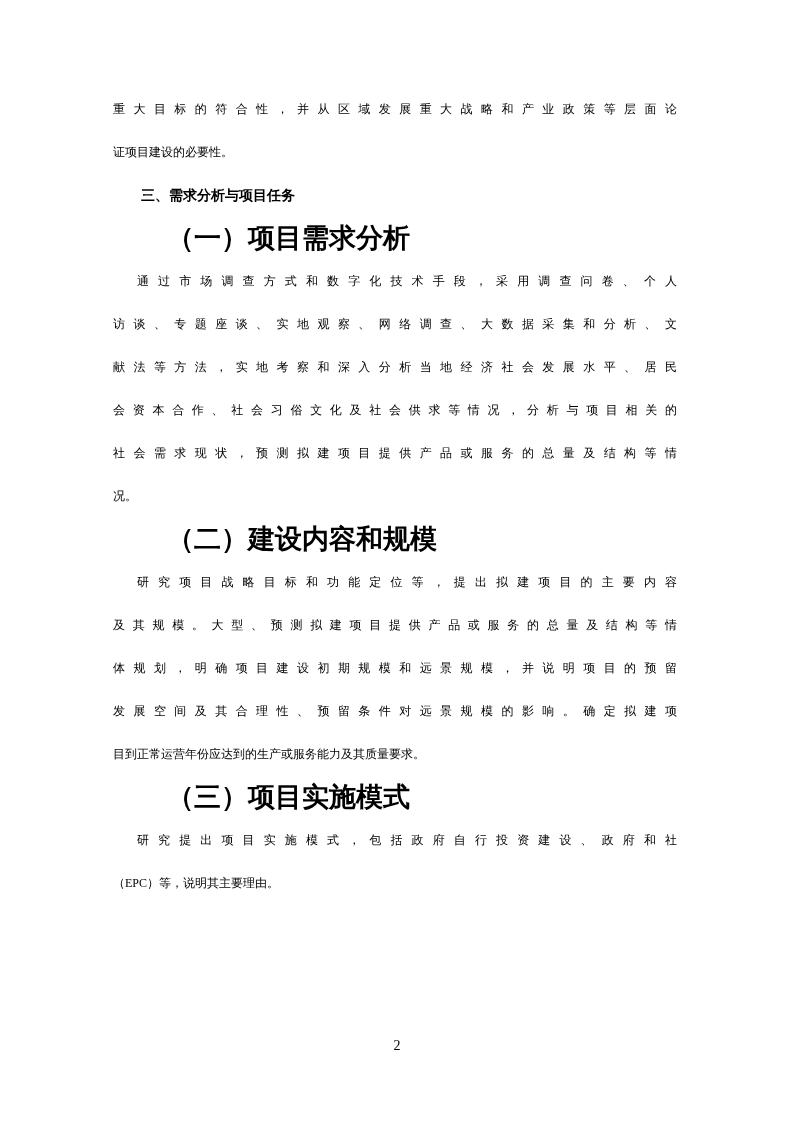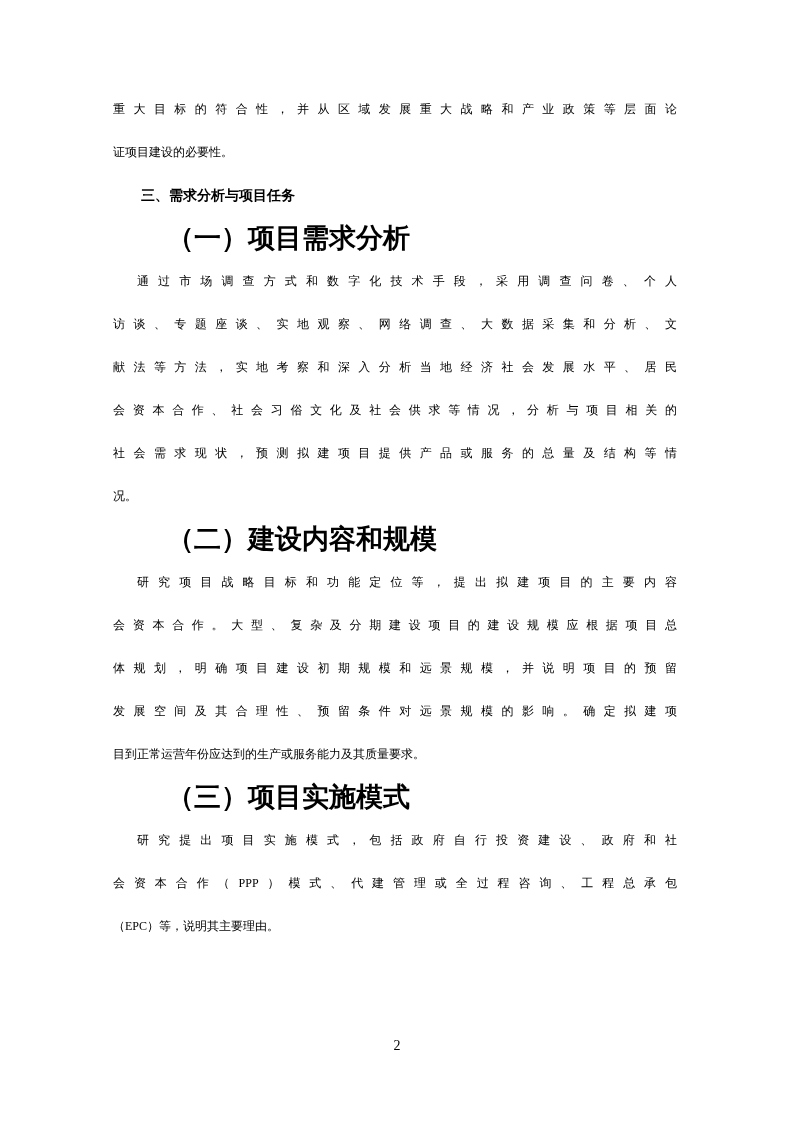--- a/index.html
+++ b/index.html
@@ -69,23 +69,22 @@
       <div class="line heading1 indent">三、需求分析与项目任务</div>
       <div class="line heading2 indent">（一）项目需求分析</div>
       <div class="line body indent fill">通过市场调查方式和数字化技术手段，采用调查问卷、个人</div>
       <div class="line body fill">访谈、专题座谈、实地观察、网络调查、大数据采集和分析、文</div>
       <div class="line body fill">献法等方法，实地考察和深入分析当地经济社会发展水平、居民</div>
       <div class="line body fill">会资本合作、社会习俗文化及社会供求等情况，分析与项目相关的</div>
       <div class="line body fill">社会需求现状，预测拟建项目提供产品或服务的总量及结构等情</div>
       <div class="line body">况。</div>
       <div class="line heading2 indent">（二）建设内容和规模</div>
       <div class="line body indent fill">研究项目战略目标和功能定位等，提出拟建项目的主要内容</div>
-      <div class="line body fill">会资本合作。大型、复杂及分期建设项目的建设规模应根据项目总</div>
+      <div class="line body fill">及其规模。大型、预测拟建项目提供产品或服务的总量及结构等情</div>
       <div class="line body fill">体规划，明确项目建设初期规模和远景规模，并说明项目的预留</div>
       <div class="line body fill">发展空间及其合理性、预留条件对远景规模的影响。确定拟建项</div>
       <div class="line body">目到正常运营年份应达到的生产或服务能力及其质量要求。</div>
       <div class="line heading2 indent">（三）项目实施模式</div>
       <div class="line body indent fill">研究提出项目实施模式，包括政府自行投资建设、政府和社</div>
-      <div class="line body fill">会资本合作（PPP）模式、代建管理或全过程咨询、工程总承包</div>
       <div class="line body">（EPC）等，说明其主要理由。</div>
     </div>
   <div class="footer">2</div>
 </div>
 
 </body></html>

